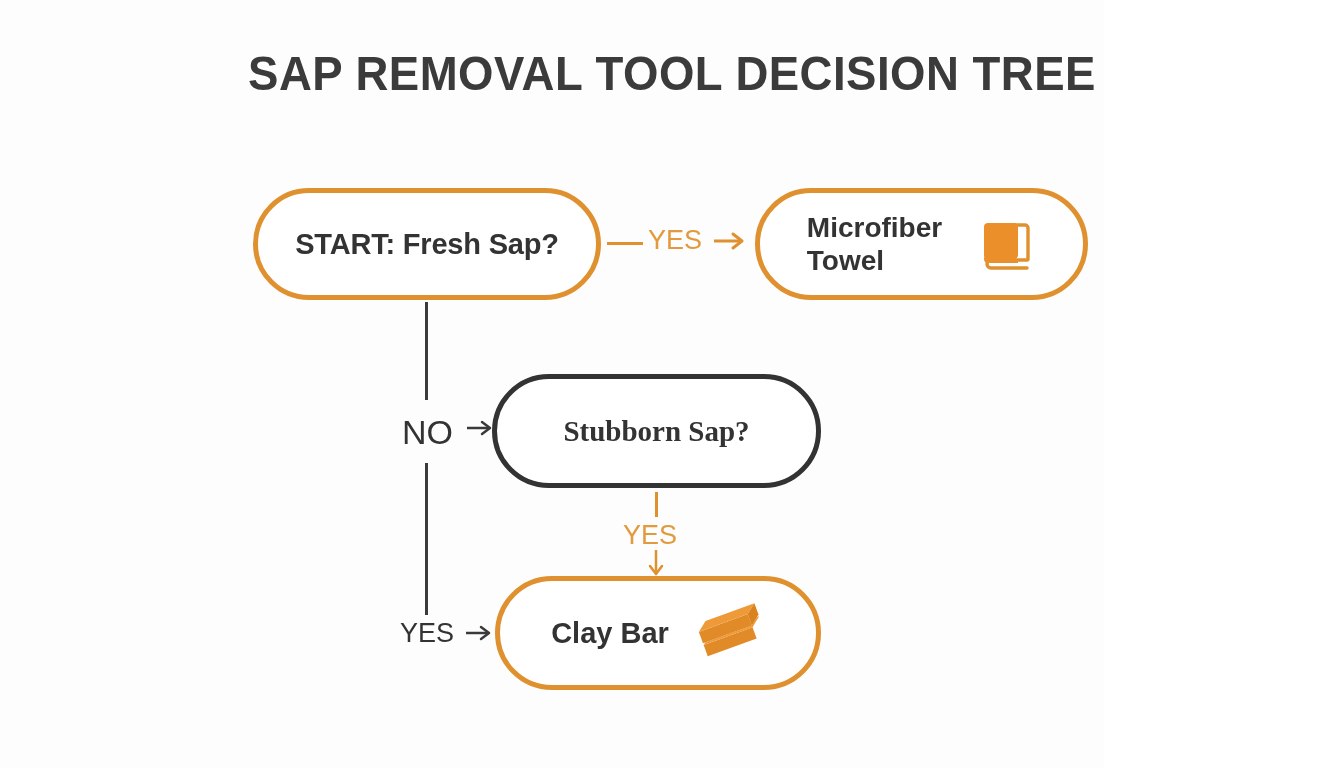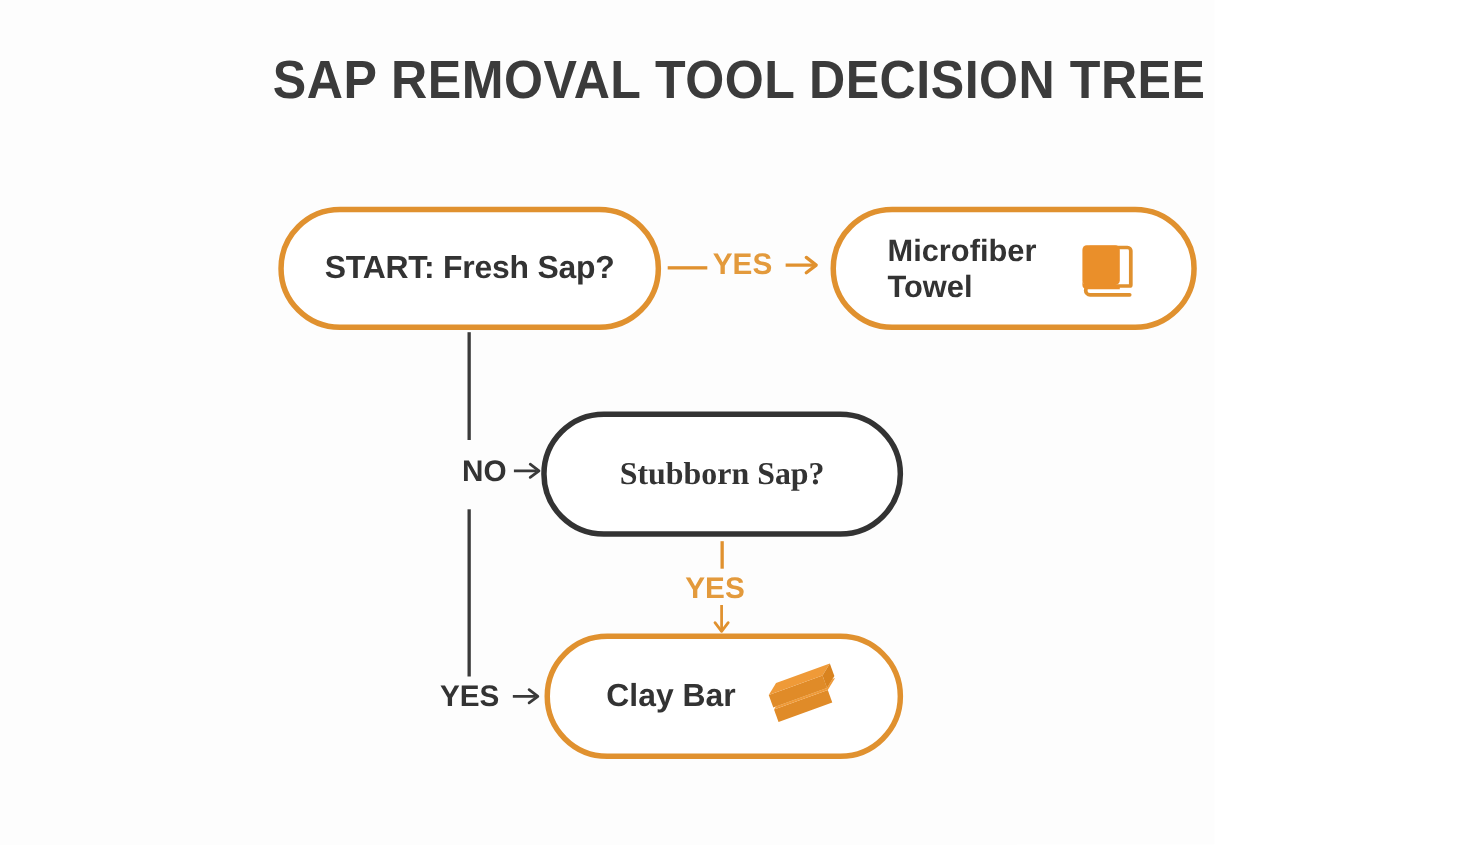--- a/index.html
+++ b/index.html
@@ -100,37 +100,37 @@
     position: absolute;
     width: 3px;
   }
   .hline {
     position: absolute;
     height: 3px;
   }
   .edge-label {
     position: absolute;
     font-family: "Liberation Sans", sans-serif;
-    font-weight: bold;
+    font-weight: normal;
     white-space: nowrap;
   }
 
   .c-orange { background: #e0912f; }
   .c-dark   { background: #3a3a3a; }
   .t-orange { color: #e39a3c; }
   .t-dark   { color: #333333; }
 
   
   .seg-y1-line  { left: 607px; top: 242px; width: 36px; }
   .lbl-yes-1    { left: 648px; top: 225px; font-size: 27px; }
   .arr-yes-1    { left: 714px; top: 230px; }
 
   
   .seg-no-up    { left: 425px; top: 302px; height: 98px; }
-  .lbl-no       { left: 420px; top: 413px; font-size: 27px; }
+  .lbl-no       { left: 402px; top: 413px; font-size: 34px; }
   .arr-no       { left: 467px; top: 418px; }
   .seg-no-dn    { left: 425px; top: 463px; height: 152px; }
 
   
   .seg-y2-up    { left: 655px; top: 492px; height: 25px; }
   .lbl-yes-2    { left: 623px; top: 520px; font-size: 27px; }
   .arr-yes-2    { left: 645px; top: 550px; }
 
   
   .lbl-yes-3    { left: 400px; top: 618px; font-size: 27px; }

